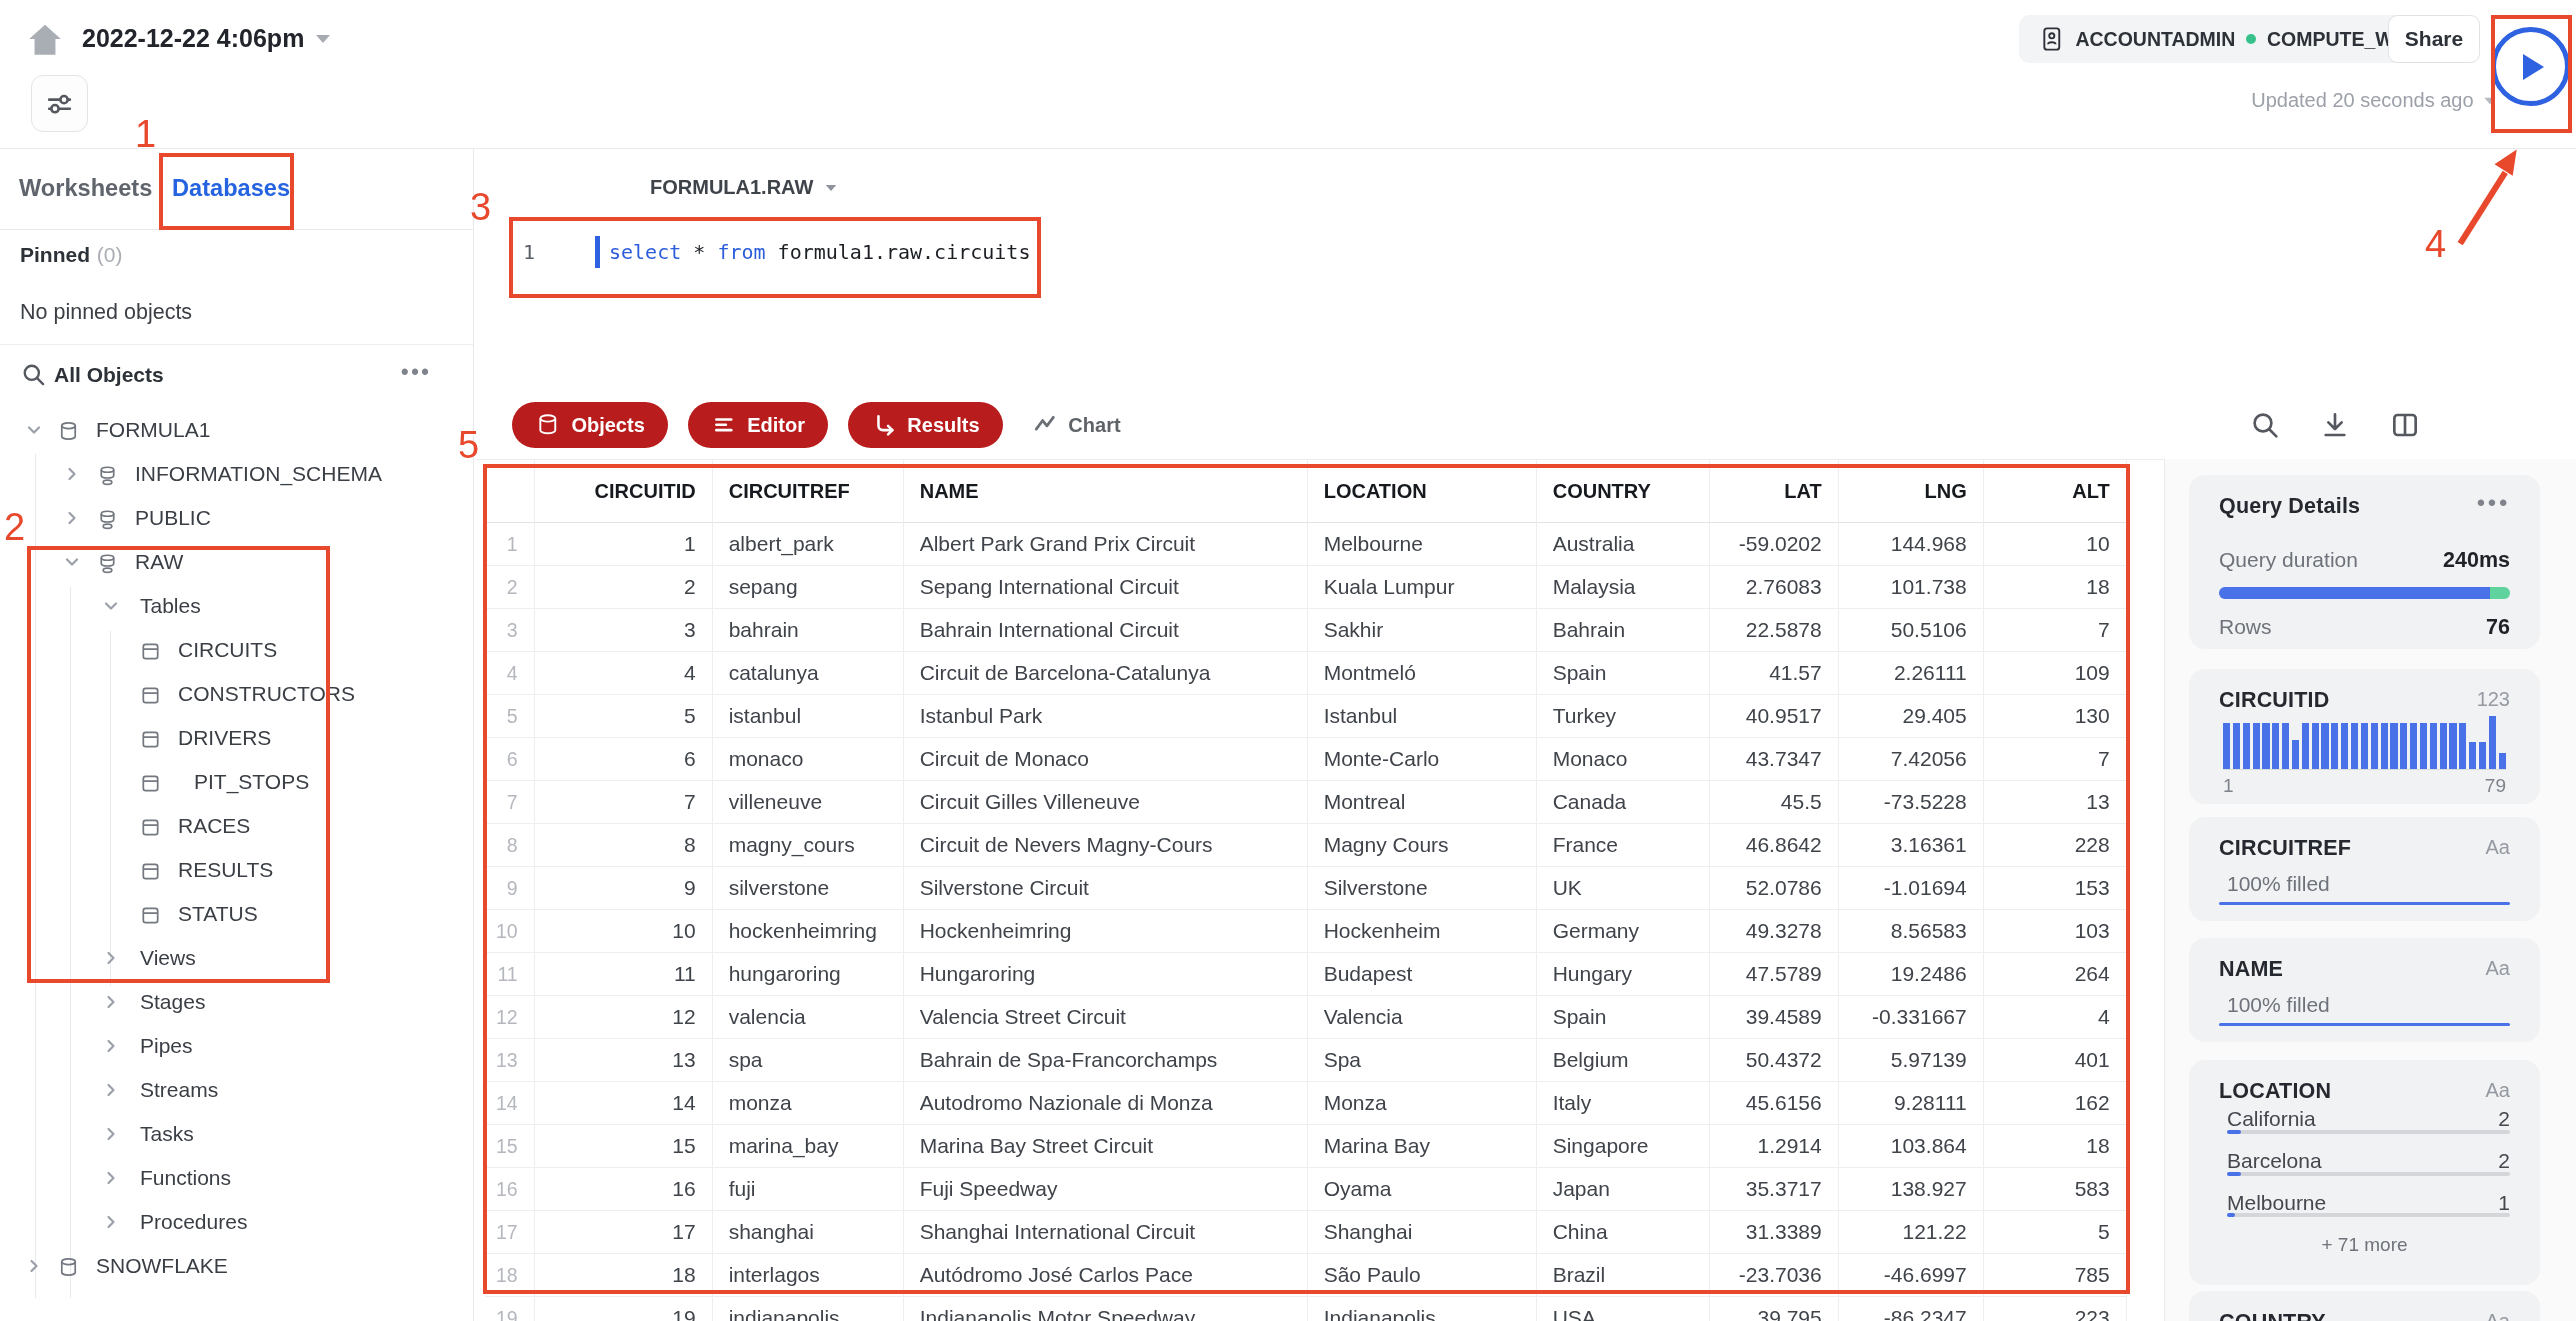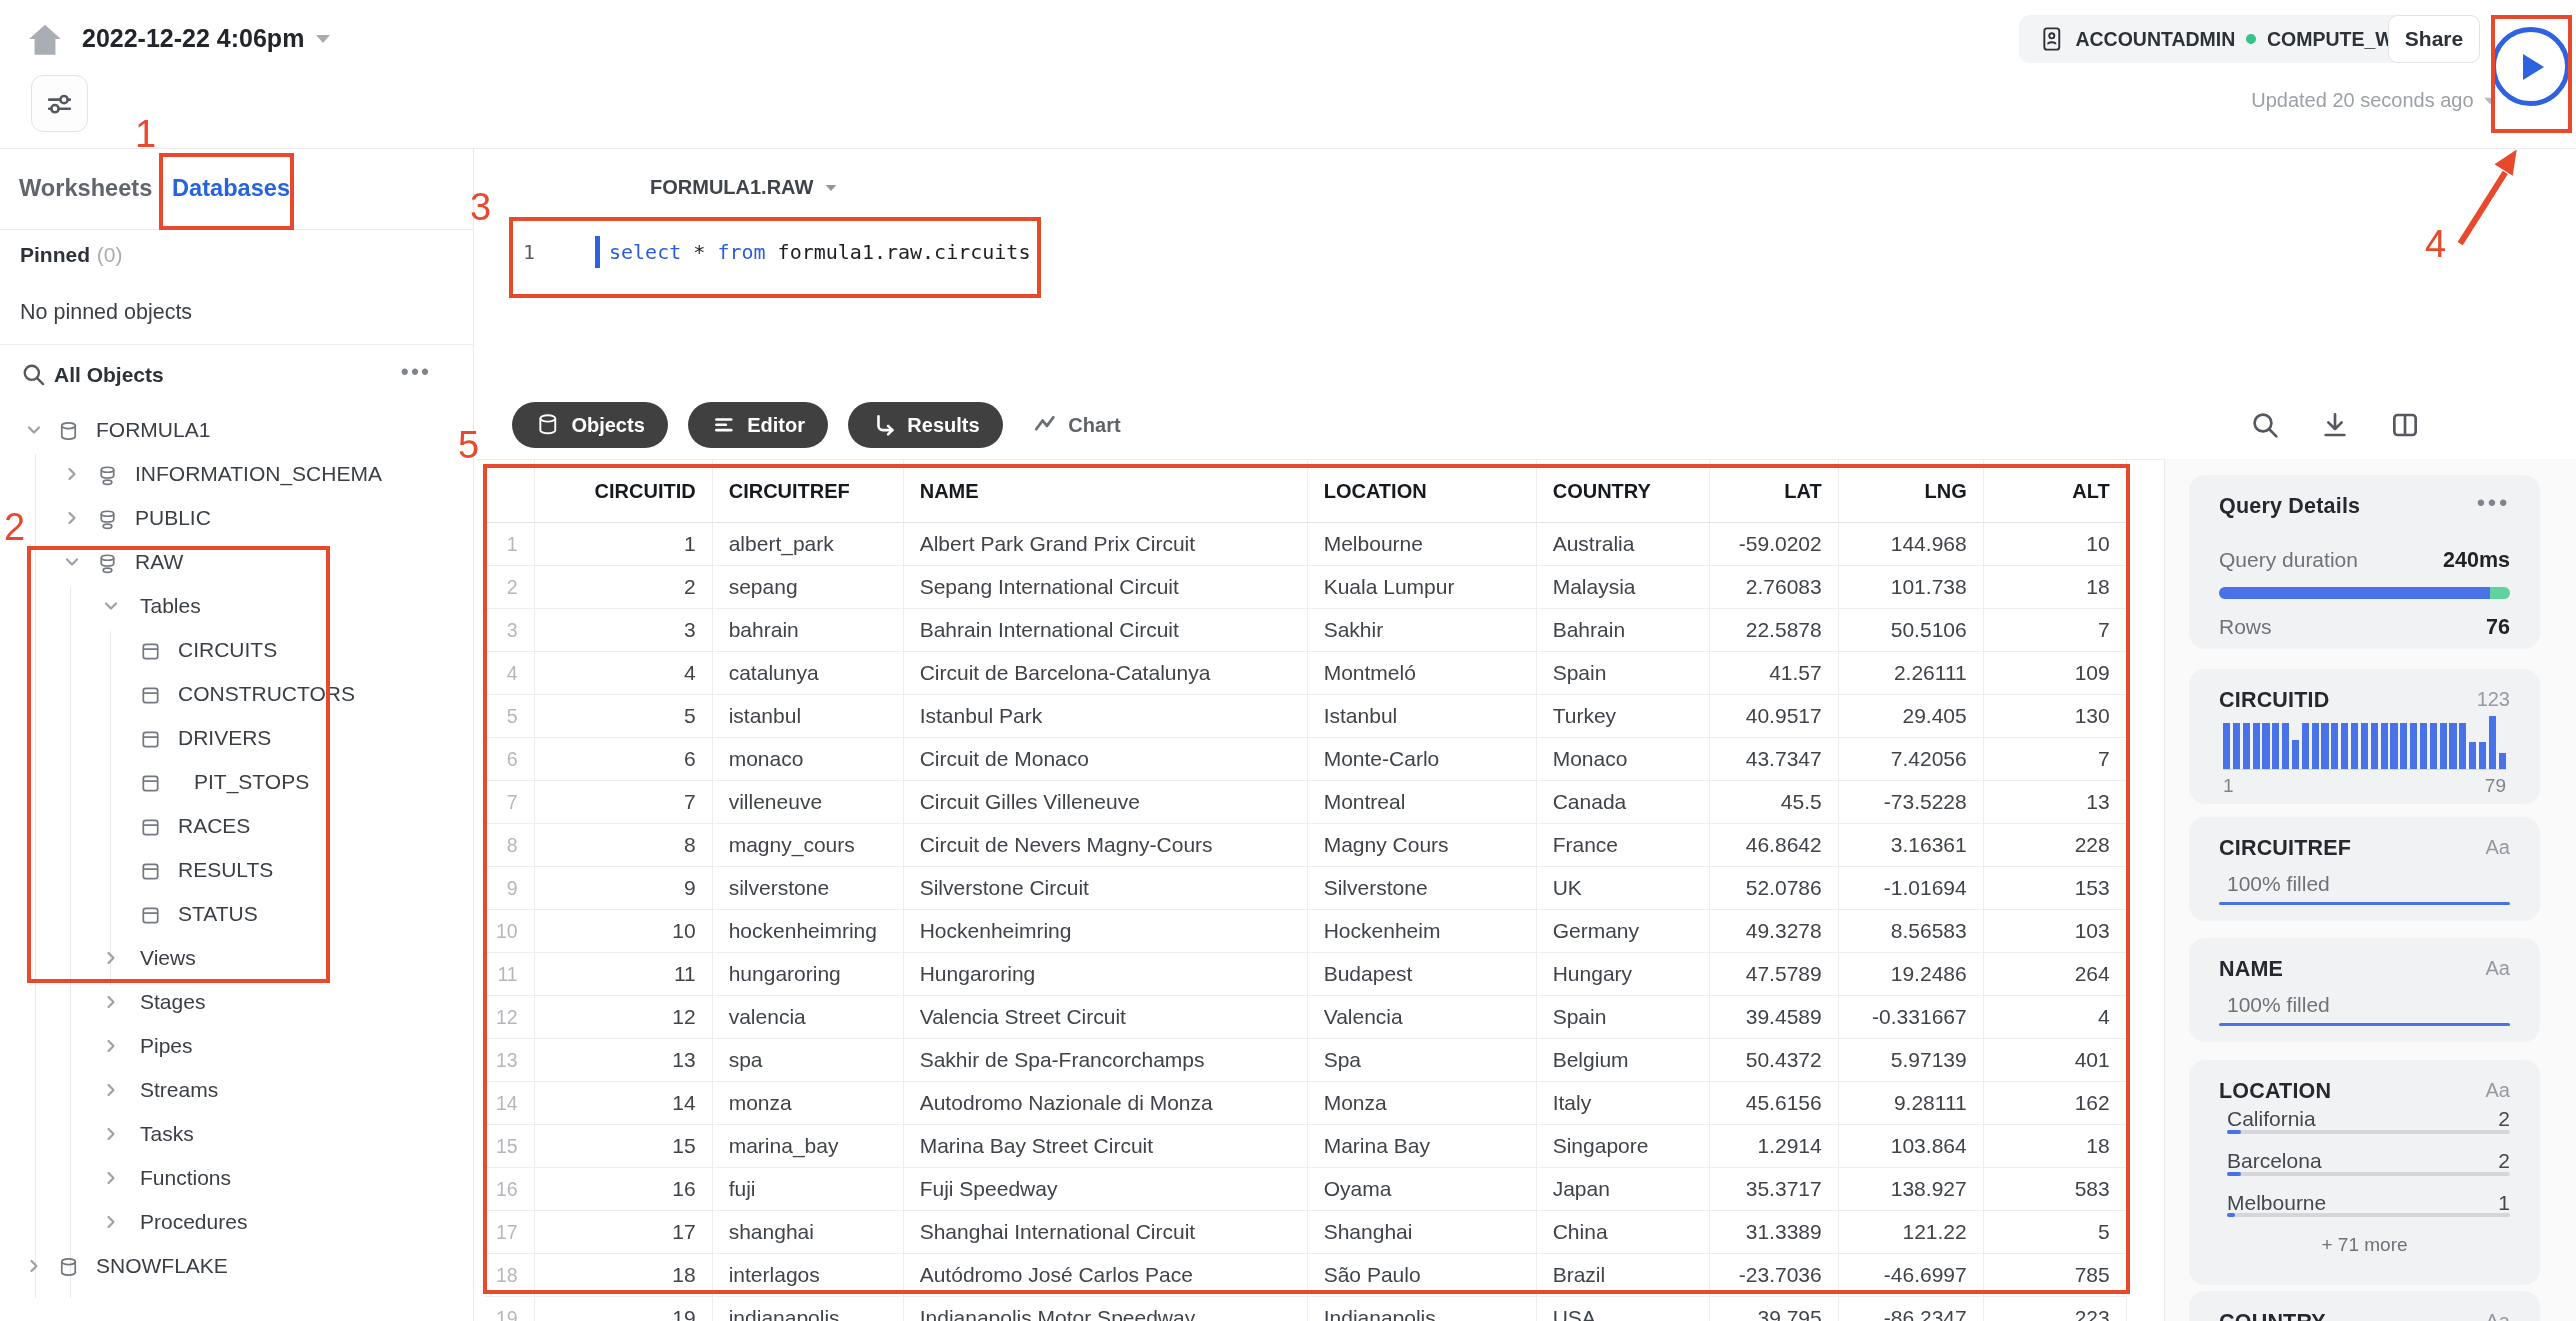--- a/index.html
+++ b/index.html
@@ -62,21 +62,21 @@
   #sql-row { position:absolute; left:0px; top:86px; height:40px; width:808px;
     font-family:"DejaVu Sans Mono", monospace; font-size:20px; }
   #sql-ln { position:absolute; left:47px; top:5.4px; color:#5a5e66; }
   #sql-cursor { position:absolute; left:119px; top:1.3px; width:4.7px; height:32px; background:#2e62e0; }
   #sql-text { position:absolute; left:133px; top:5.4px; white-space:pre; color:#1b1e23; }
   #sql-text .kw { color:#2b5ddb; }
 
   
   #toolbar { position:absolute; left:0; top:253px; width:2100px; height:57px; }
   #toolbar-tabs { position:absolute; left:36px; top:0; display:flex; align-items:center; gap:20px; }
-  .pill { height:46px; border-radius:23px; background:#404040; color:#fff; display:flex; align-items:center;
+  .pill { height:46px; border-radius:23px; background:#b91c1c; color:#fff; display:flex; align-items:center;
     gap:10.8px; padding:0 23px; font-size:20px; font-weight:600; cursor:pointer; }
   .chart-tab { display:flex; align-items:center; gap:10.8px; font-size:20px; font-weight:600; color:#5f6368;
     margin-left:9.4px; cursor:pointer; }
   #toolbar-icons { position:absolute; right:155px; top:6.7px; display:flex; gap:38px; }
   #toolbar-icons .tbi { width:32px; height:32px; cursor:pointer; }
   #toolbar-bottom { position:absolute; left:0; top:310px; width:2100px; height:1.3px; background:#ebecee; }
 
   
   #results { position:absolute; left:8.7px; top:311px; width:1644px; height:861px; overflow:hidden; }
   .t-row { display:flex; }
@@ -638,21 +638,21 @@
           <div class="t-cell" style="width: 229px;">Valencia</div>
           <div class="t-cell" style="width: 173px;">Spain</div>
           <div class="t-cell al-right" style="width: 129px;">39.4589</div>
           <div class="t-cell al-right" style="width: 145px;">-0.331667</div>
           <div class="t-cell al-right" style="width: 143px;">4</div>
         </div>
         <div class="t-row">
           <div class="t-cell al-right rownum" style="width: 50px;">13</div>
           <div class="t-cell al-right" style="width: 178px;">13</div>
           <div class="t-cell" style="width: 191px;">spa</div>
-          <div class="t-cell" style="width: 404px;">Sakhir de Spa-Francorchamps</div>
+          <div class="t-cell" style="width: 404px;">Bahrain de Spa-Francorchamps</div>
           <div class="t-cell" style="width: 229px;">Spa</div>
           <div class="t-cell" style="width: 173px;">Belgium</div>
           <div class="t-cell al-right" style="width: 129px;">50.4372</div>
           <div class="t-cell al-right" style="width: 145px;">5.97139</div>
           <div class="t-cell al-right" style="width: 143px;">401</div>
         </div>
         <div class="t-row">
           <div class="t-cell al-right rownum" style="width: 50px;">14</div>
           <div class="t-cell al-right" style="width: 178px;">14</div>
           <div class="t-cell" style="width: 191px;">monza</div>

